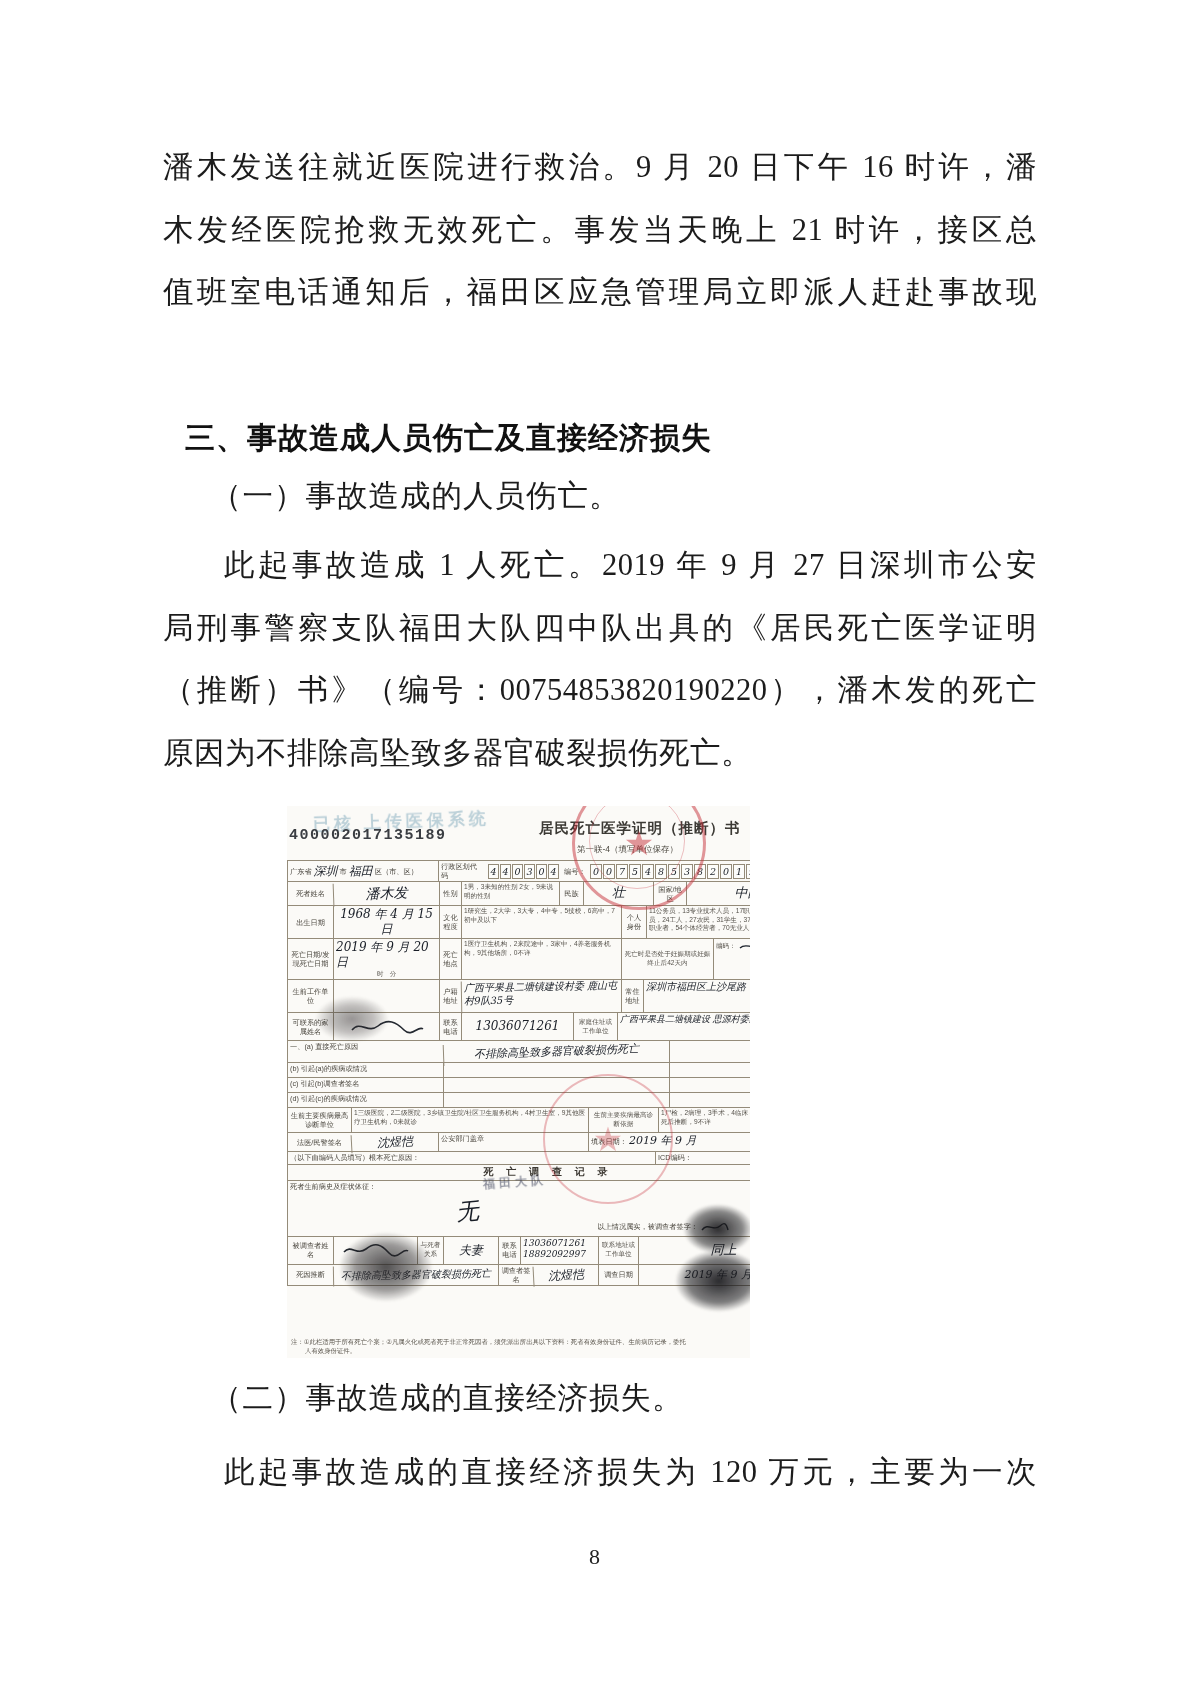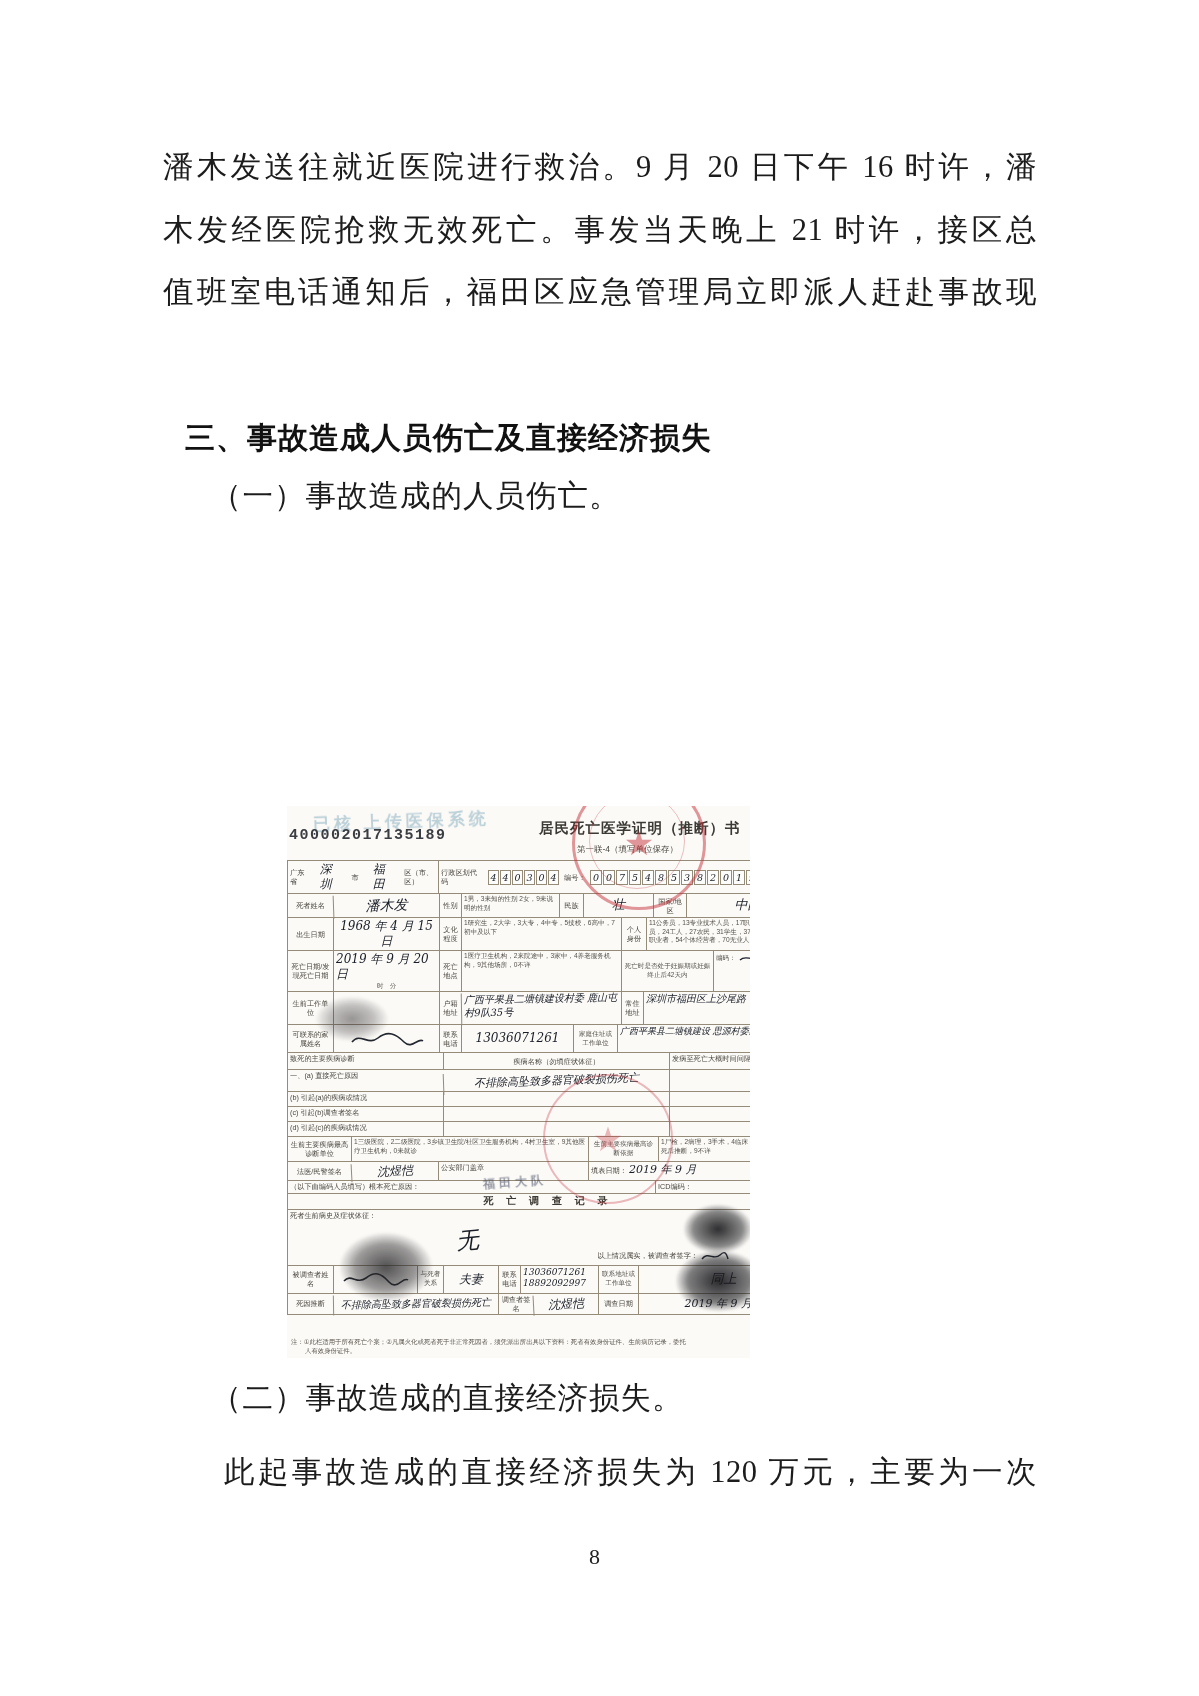--- a/index.html
+++ b/index.html
@@ -69,31 +69,37 @@
 
   <div class="para" style="top:136px">
     <div class="tline just">潘木发送往就近医院进行救治。9 月 20 日下午 16 时许，潘</div>
     <div class="tline just">木发经医院抢救无效死亡。事发当天晚上 21 时许，接区总</div>
     <div class="tline just">值班室电话通知后，福田区应急管理局立即派人赶赴事故现</div>
   </div>
 
   <div class="heading">三、事故造成人员伤亡及直接经济损失</div>
   <div class="subhead" style="top:472px">（一）事故造成的人员伤亡。</div>
 
+  <div class="para" style="top:534px">
+    <div class="tline just indent">此起事故造成 1 人死亡。2019 年 9 月 27 日深圳市公安</div>
+    <div class="tline just">局刑事警察支队福田大队四中队出具的《居民死亡医学证明</div>
+    <div class="tline just">（推断）书》（编号：00754853820190220），潘木发的死亡</div>
+    <div class="tline">原因为不排除高坠致多器官破裂损伤死亡。</div>
+  </div>
 
   <div class="form">
     <div class="bluestamp">已核 上传医保系统</div>
     <div class="serial">400002017135189</div>
     <div class="ftitle">居民死亡医学证明（推断）书</div>
     <div class="fsub">第一联-4（填写单位保存）</div>
 
     <div class="ftable">
 
       <div class="frow" style="min-height:20px">
-        <div class="fc" style="flex:0 0 150px;border-left:none;display:flex;align-items:center;gap:14px">
+        <div class="fc" style="flex:0 0 150px;border-left:none;display:flex;align-items:center;gap:2px">
           <span class="lbl">广东省</span>
           <span class="hw hw12">深圳</span>
           <span class="lbl">市</span>
           <span class="hw hw12">福田</span>
           <span class="lbl">区（市、区）</span>
         </div>
         <div class="fc" style="flex:0 0 48px;display:flex;align-items:center">行政区划代码</div>
         <div class="fc" style="flex:0 0 76px;display:flex;align-items:center;border-left:none">
             <span class="digitbox">4</span>
             <span class="digitbox">4</span>
@@ -173,25 +179,20 @@
           <svg class="squiggle" width="78" height="18" viewBox="0 0 78 18">
               <path d="M4 12 C12 2,20 16,30 8 S48 4,56 12 S70 7,75 11" stroke="#232830" stroke-width="1.6" fill="none"></path>
             </svg>
         </div>
         <div class="fc ctr" style="flex:0 0 22px">联系电话</div>
         <div class="fc ctr hw hw12" style="flex:0 0 112px">13036071261</div>
         <div class="fc opt ctr" style="flex:0 0 44px">家庭住址或工作单位</div>
         <div class="fc hw hw9 fgrow">广西平果县二塘镇建设 思源村委家 9队35号</div>
       </div>
 
-      <div class="frow" style="min-height:17px">
-        <div class="fc" style="flex:0 0 155px">致死的主要疾病诊断</div>
-        <div class="fc ctr" style="flex:0 0 226px">疾病名称（勿填症状体征）</div>
-        <div class="fc fgrow">发病至死亡大概时间间隔</div>
-      </div>
 
       <div class="frow" style="min-height:22px">
         <div class="fc" style="flex:0 0 155px">一、(a) 直接死亡原因</div>
         <div class="fc ctr hw hw11" style="flex:0 0 226px;transform:rotate(-2deg)">不排除高坠致多器官破裂损伤死亡</div>
         <div class="fc fgrow"></div>
       </div>
 
       <div class="frow" style="min-height:15px">
         <div class="fc" style="flex:0 0 155px">(b) 引起(a)的疾病或情况</div>
         <div class="fc" style="flex:0 0 226px"></div>

